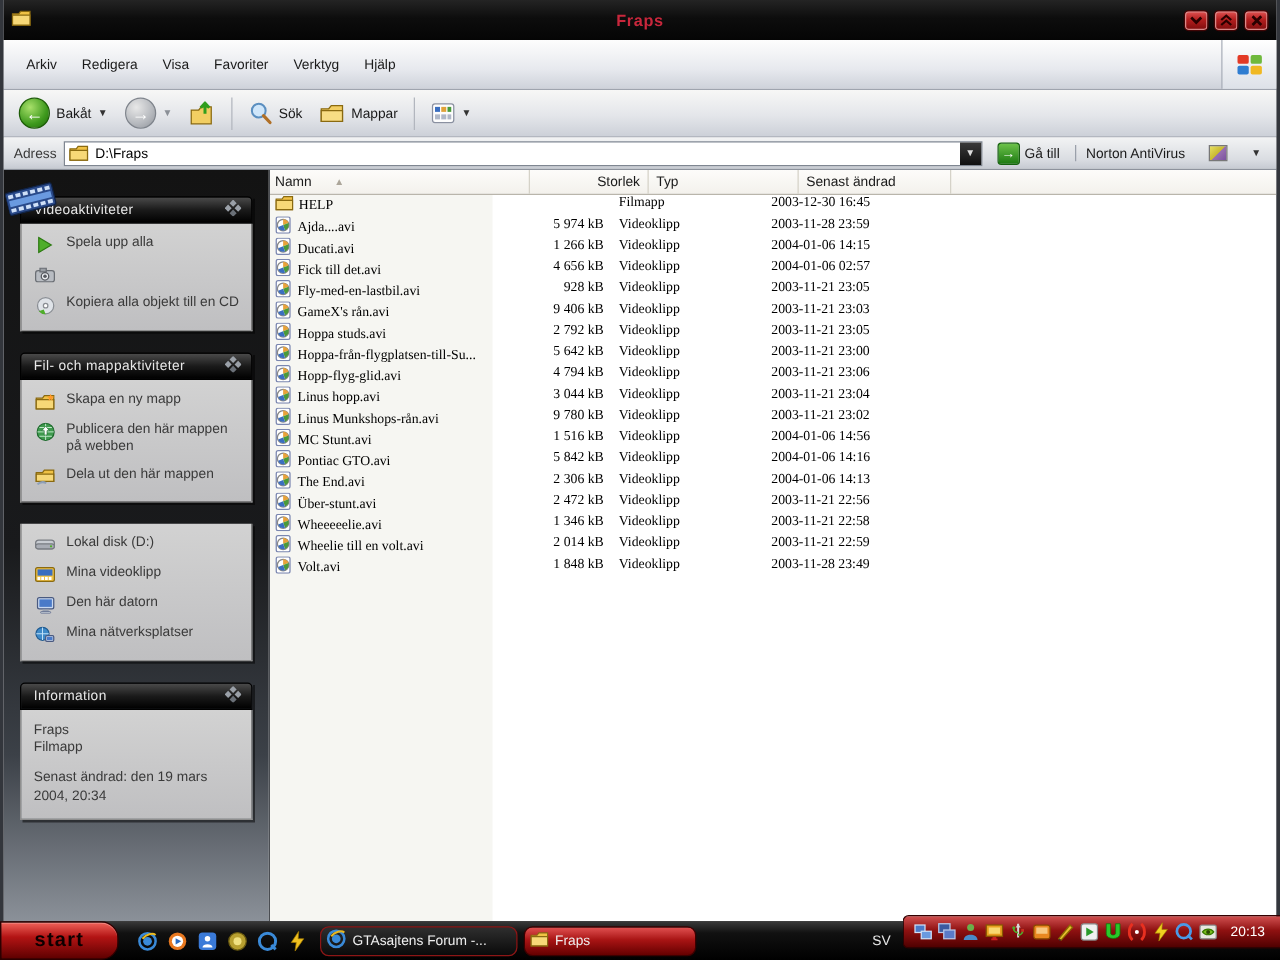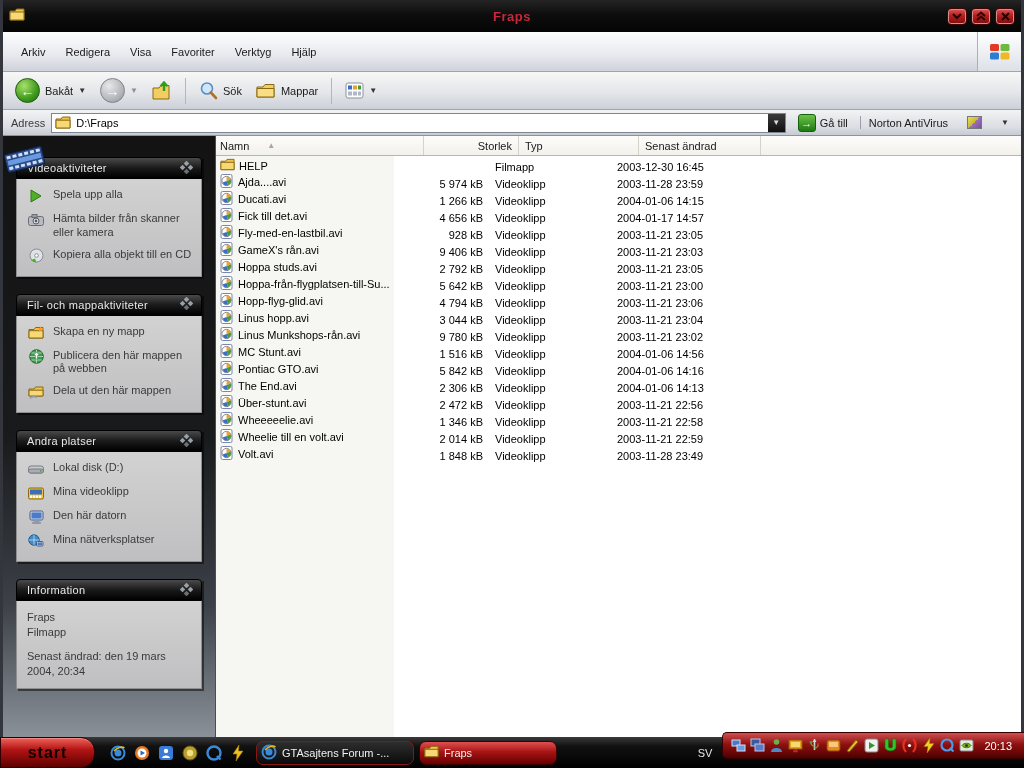--- a/index.html
+++ b/index.html
@@ -56,21 +56,21 @@
   .info-mod { margin-top:9px; line-height:1.35; }
 
   
   .filepane { flex:1; background:#fff; position:relative; overflow:hidden; }
   .sorttint { position:absolute; left:0; top:20px; width:178px; bottom:0; background:#f6f6f2; }
   .lheader { position:relative; display:flex; height:20px; background:linear-gradient(180deg,#fdfcfa,#f3f1ec); border-bottom:1px solid #b9b5ab; z-index:2; }
   .hcell { display:flex; align-items:center; padding:0 6px; color:#1a1a1a; border-right:1px solid #d5d2c8; cursor:pointer; }
   .hcell.size { justify-content:flex-end; }
   .sort-arrow { margin-left:14px; font-size:8px; color:#aca69a; }
   .rows { position:relative; z-index:1; }
-  .frow { display:flex; height:17px; align-items:flex-end; cursor:default; }
+  .frow { display:flex; height:17px; align-items:flex-start; cursor:default;font-family:Liberation Serif, serif; }
   .fcell { padding:0 6px; white-space:nowrap; overflow:hidden; color:#000; }
   .c-name { width:178px; display:flex; align-items:center; gap:4px; padding-left:4px; }
   .c-size { width:95px; text-align:right; }
   .c-type { width:120px; }
   .c-date { width:122px; padding-left:8px; }
 
   
   .taskbar { position:absolute; left:0; bottom:0; width:1024px; height:31px; background:linear-gradient(180deg,#3a3a3a 0%,#111 30%,#000 100%); display:flex; align-items:center; }
   .startbtn { height:31px; width:95px; background:linear-gradient(180deg,#f0635a 0%,#b31414 40%,#5d0000 100%); border-radius:0 14px 14px 0; border:1px solid #2c0000; display:flex; align-items:center; justify-content:center; color:#0d0000; font-weight:bold; font-size:16px; letter-spacing:1px; cursor:pointer; box-shadow:0 1px 0 rgba(255,255,255,.25) inset; }
   .quicklaunch { display:flex; align-items:center; gap:7px; padding:0 10px 0 14px; }
@@ -246,21 +246,20 @@
             </div>
             <div class="panel-item">
               <span class="pi-icon">
                 <svg width="16" height="12" viewBox="0 0 16 12">
                   <rect x="0.5" y="2.5" width="15" height="9" rx="2" fill="#b8bcc2" stroke="#6a6e74"></rect>
                   <rect x="4" y="0.5" width="5" height="3" fill="#9a9ea4" stroke="#6a6e74"></rect>
                   <circle cx="8" cy="7" r="3" fill="#e8eaee" stroke="#55585e"></circle>
                   <circle cx="8" cy="7" r="1.4" fill="#55585e"></circle>
                 </svg>
               </span>
-              <span class="pi-label">Hämta bilder från skanner eller kamera</span>
             </div>
             <div class="panel-item">
               <span class="pi-icon">
                 <svg width="15" height="15" viewBox="0 0 15 15">
                   <circle cx="7.5" cy="7.5" r="6.5" fill="#dfe3e8" stroke="#8a8e94"></circle>
                   <circle cx="7.5" cy="7.5" r="1.8" fill="#fff" stroke="#8a8e94"></circle>
                   <path d="M2 12 A7 7 0 0 0 7.5 14.4 L6 10.5 Z" fill="#4fae2a"></path>
                 </svg>
               </span>
               <span class="pi-label">Kopiera alla objekt till en CD</span>
@@ -304,29 +303,20 @@
                   <path d="M1 4 L6 4 L7.5 2 L15 2 L15 11 L1 11 Z" fill="#f0c245" stroke="#8a6a10"></path>
                   <path d="M1 5.2 L15 5.2 L15 11 L1 11 Z" fill="#f7d877" stroke="#8a6a10"></path>
                   <path d="M2 13.5 C4 11.5 7 11.5 9 12.5" stroke="#8fa0b8" stroke-width="1.6" fill="none"></path>
                 </svg>
               </span>
               <span class="pi-label">Dela ut den här mappen</span>
             </div>
           </div>
         </div>
         <div class="panel">
-          <div class="panel-header">
-            <span>Andra platser</span>
-            <span class="diamonds"><svg width="13" height="13" viewBox="0 0 13 13">
-                <rect x="4.5" y="0.5" width="4" height="4" transform="rotate(45 6.5 2.5)" fill="#9aa0a8"></rect>
-                <rect x="0.5" y="4.5" width="4" height="4" transform="rotate(45 2.5 6.5)" fill="#9aa0a8"></rect>
-                <rect x="8.5" y="4.5" width="4" height="4" transform="rotate(45 10.5 6.5)" fill="#9aa0a8"></rect>
-                <rect x="4.5" y="8.5" width="4" height="4" transform="rotate(45 6.5 10.5)" fill="#6a7078"></rect>
-              </svg></span>
-          </div>
           <div class="panel-body">
             <div class="panel-item">
               <span class="pi-icon">
                 <svg width="16" height="11" viewBox="0 0 16 11">
                   <rect x="0.5" y="2" width="15" height="7" rx="2.5" fill="#c8ccd2" stroke="#787c82"></rect>
                   <rect x="0.5" y="5" width="15" height="4" rx="2" fill="#a8acb4" stroke="#787c82"></rect>
                   <circle cx="12.8" cy="7" r="0.9" fill="#4fae2a"></circle>
                 </svg>
               </span>
               <span class="pi-label">Lokal disk (D:)</span>
@@ -451,21 +441,21 @@
                   <rect x="1" y="0.5" width="11" height="13" rx="1.5" fill="#fff" stroke="#7a86b0"></rect>
                   <circle cx="6.5" cy="7" r="4.6" fill="#fff" stroke="#888"></circle>
                   <path d="M6.5 7 L6.5 2.4 A4.6 4.6 0 0 1 10.8 5.4 Z" fill="#e8a23a"></path>
                   <path d="M6.5 7 L10.8 5.4 A4.6 4.6 0 0 1 8 11.2 Z" fill="#4a9a3a"></path>
                   <path d="M6.5 7 L8 11.2 A4.6 4.6 0 0 1 2.5 8.6 Z" fill="#3a6ec0"></path>
                 </svg></span>
               <span>Fick till det.avi</span>
             </span>
             <span class="fcell c-size">4 656 kB</span>
             <span class="fcell c-type">Videoklipp</span>
-            <span class="fcell c-date">2004-01-17 14:57</span>
+            <span class="fcell c-date">2004-01-06 02:57</span>
           </div>
           <div class="frow">
             <span class="fcell c-name">
               <span><svg width="14" height="14" viewBox="0 0 14 14">
                   <rect x="1" y="0.5" width="11" height="13" rx="1.5" fill="#fff" stroke="#7a86b0"></rect>
                   <circle cx="6.5" cy="7" r="4.6" fill="#fff" stroke="#888"></circle>
                   <path d="M6.5 7 L6.5 2.4 A4.6 4.6 0 0 1 10.8 5.4 Z" fill="#e8a23a"></path>
                   <path d="M6.5 7 L10.8 5.4 A4.6 4.6 0 0 1 8 11.2 Z" fill="#4a9a3a"></path>
                   <path d="M6.5 7 L8 11.2 A4.6 4.6 0 0 1 2.5 8.6 Z" fill="#3a6ec0"></path>
                 </svg></span>

